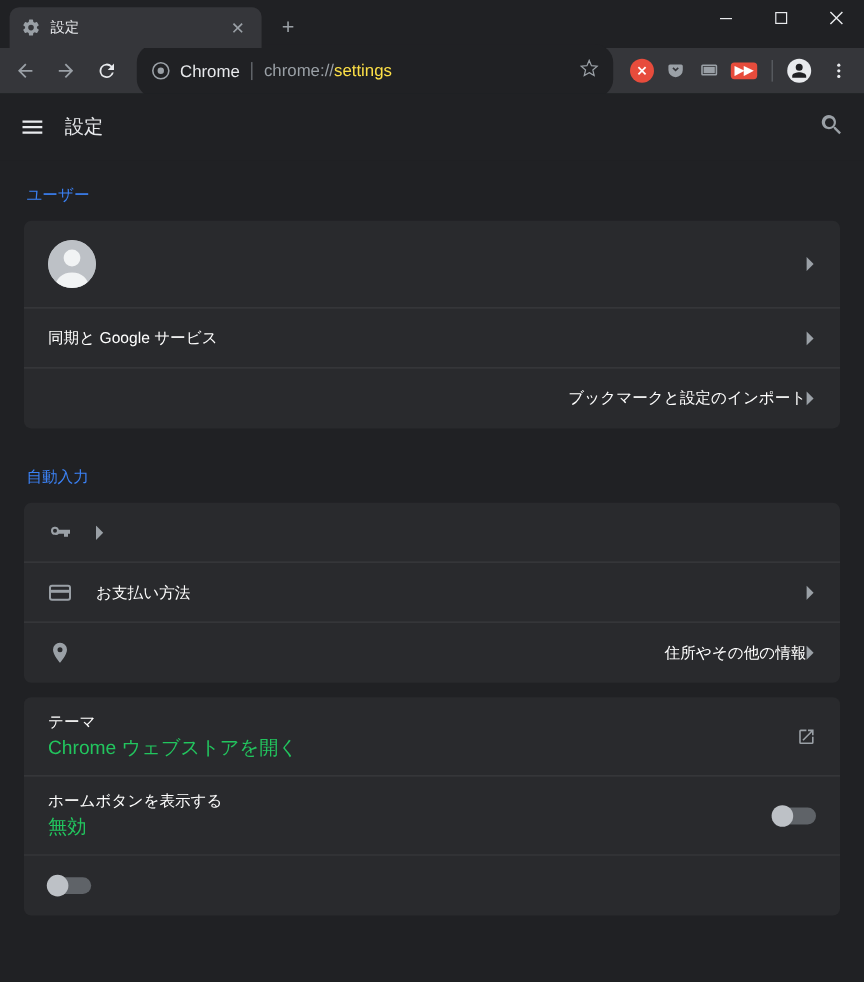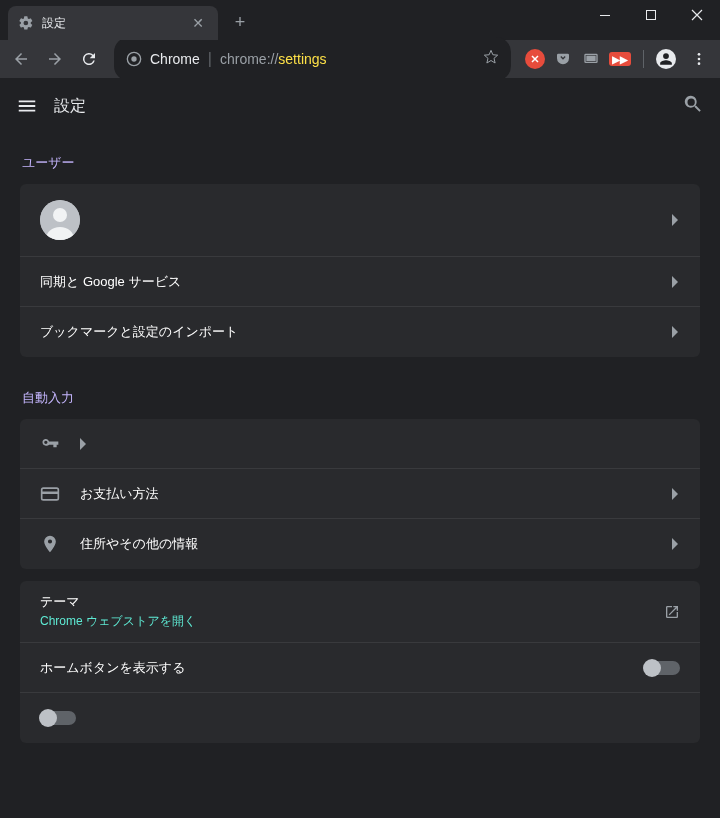--- a/index.html
+++ b/index.html
@@ -38,29 +38,29 @@
     .app-header { height: 56px; display: flex; align-items: center; padding: 0 16px; gap: 16px; background: #202124; }
     .hamburger { color: #e8eaed; cursor: pointer; display: flex; align-items: center; }
     .app-title { font-size: 16px; color: #e8eaed; }
     .app-header .search { margin-left: auto; color: #9aa0a6; cursor: pointer; }
 
     .scroll-area { flex: 1; overflow-y: auto; padding-bottom: 20px; }
     .scroll-area::-webkit-scrollbar { width: 12px; }
     .scroll-area::-webkit-scrollbar-track { background: #202124; }
     .scroll-area::-webkit-scrollbar-thumb { background: #5f6368; border-radius: 0; }
 
-    .section-label { font-size: 13px; color: #c4b5fd; padding: 20px 22px 12px; }
+    .section-label { font-size: 13px; color: #3b82f6; padding: 20px 22px 12px; }
 
     .card { background: #292a2d; border-radius: 6px; margin: 0 20px 12px; overflow: hidden; }
     .row { display: flex; align-items: center; min-height: 50px; padding: 12px 20px; border-bottom: 1px solid rgba(255,255,255,0.08); position: relative; cursor: pointer; }
-    .row:last-child { border-bottom: none; }
+    .row:last-child { border-bottom: none; text-align: right; }
     .row .leading-icon { width: 20px; height: 20px; margin-right: 20px; color: #9aa0a6; display: flex; align-items: center; justify-content: center; flex-shrink: 0; }
     .row .row-body { flex: 1; display: flex; flex-direction: column; gap: 2px; }
     .row .primary { font-size: 13px; color: #ffffff; }
-    .row .secondary { font-size: 12px; color: #5eead4; }
+    .row .secondary { font-size: 16px; color: #22c55e; }
     .row .trailing { color: #9aa0a6; display: flex; align-items: center; }
     .avatar { width: 40px; height: 40px; border-radius: 50%; background: #bdc1c6; display: flex; align-items: center; justify-content: center; overflow: hidden; }
     .avatar svg { width: 40px; height: 40px; }
 
     .toggle { width: 36px; height: 14px; background: #5f6368; border-radius: 7px; position: relative; }
     .toggle .knob { width: 18px; height: 18px; background: #bdc1c6; border-radius: 50%; position: absolute; top: -2px; left: -1px; }
 
     svg { fill: currentColor; }
   </style>
 </head>
@@ -278,20 +278,21 @@
         </div>
         <span class="trailing">
             <svg width="16" height="16" viewBox="0 0 24 24">
               <path d="M14 3v2h3.59L7 15.59 8.41 17 19 6.41V10h2V3zM19 19H5V5h7V3H5a2 2 0 0 0-2 2v14a2 2 0 0 0 2 2h14a2 2 0 0 0 2-2v-7h-2z"></path>
             </svg>
           </span>
       </div>
       <div class="row">
         <div class="row-body">
           <span class="primary">ホームボタンを表示する</span>
+          <span class="secondary">無効</span>
         </div>
         <span class="trailing">
             <span class="toggle">
               <span class="knob"></span>
             </span>
           </span>
       </div>
       <div class="row">
         <span class="trailing">
             <span class="toggle">

